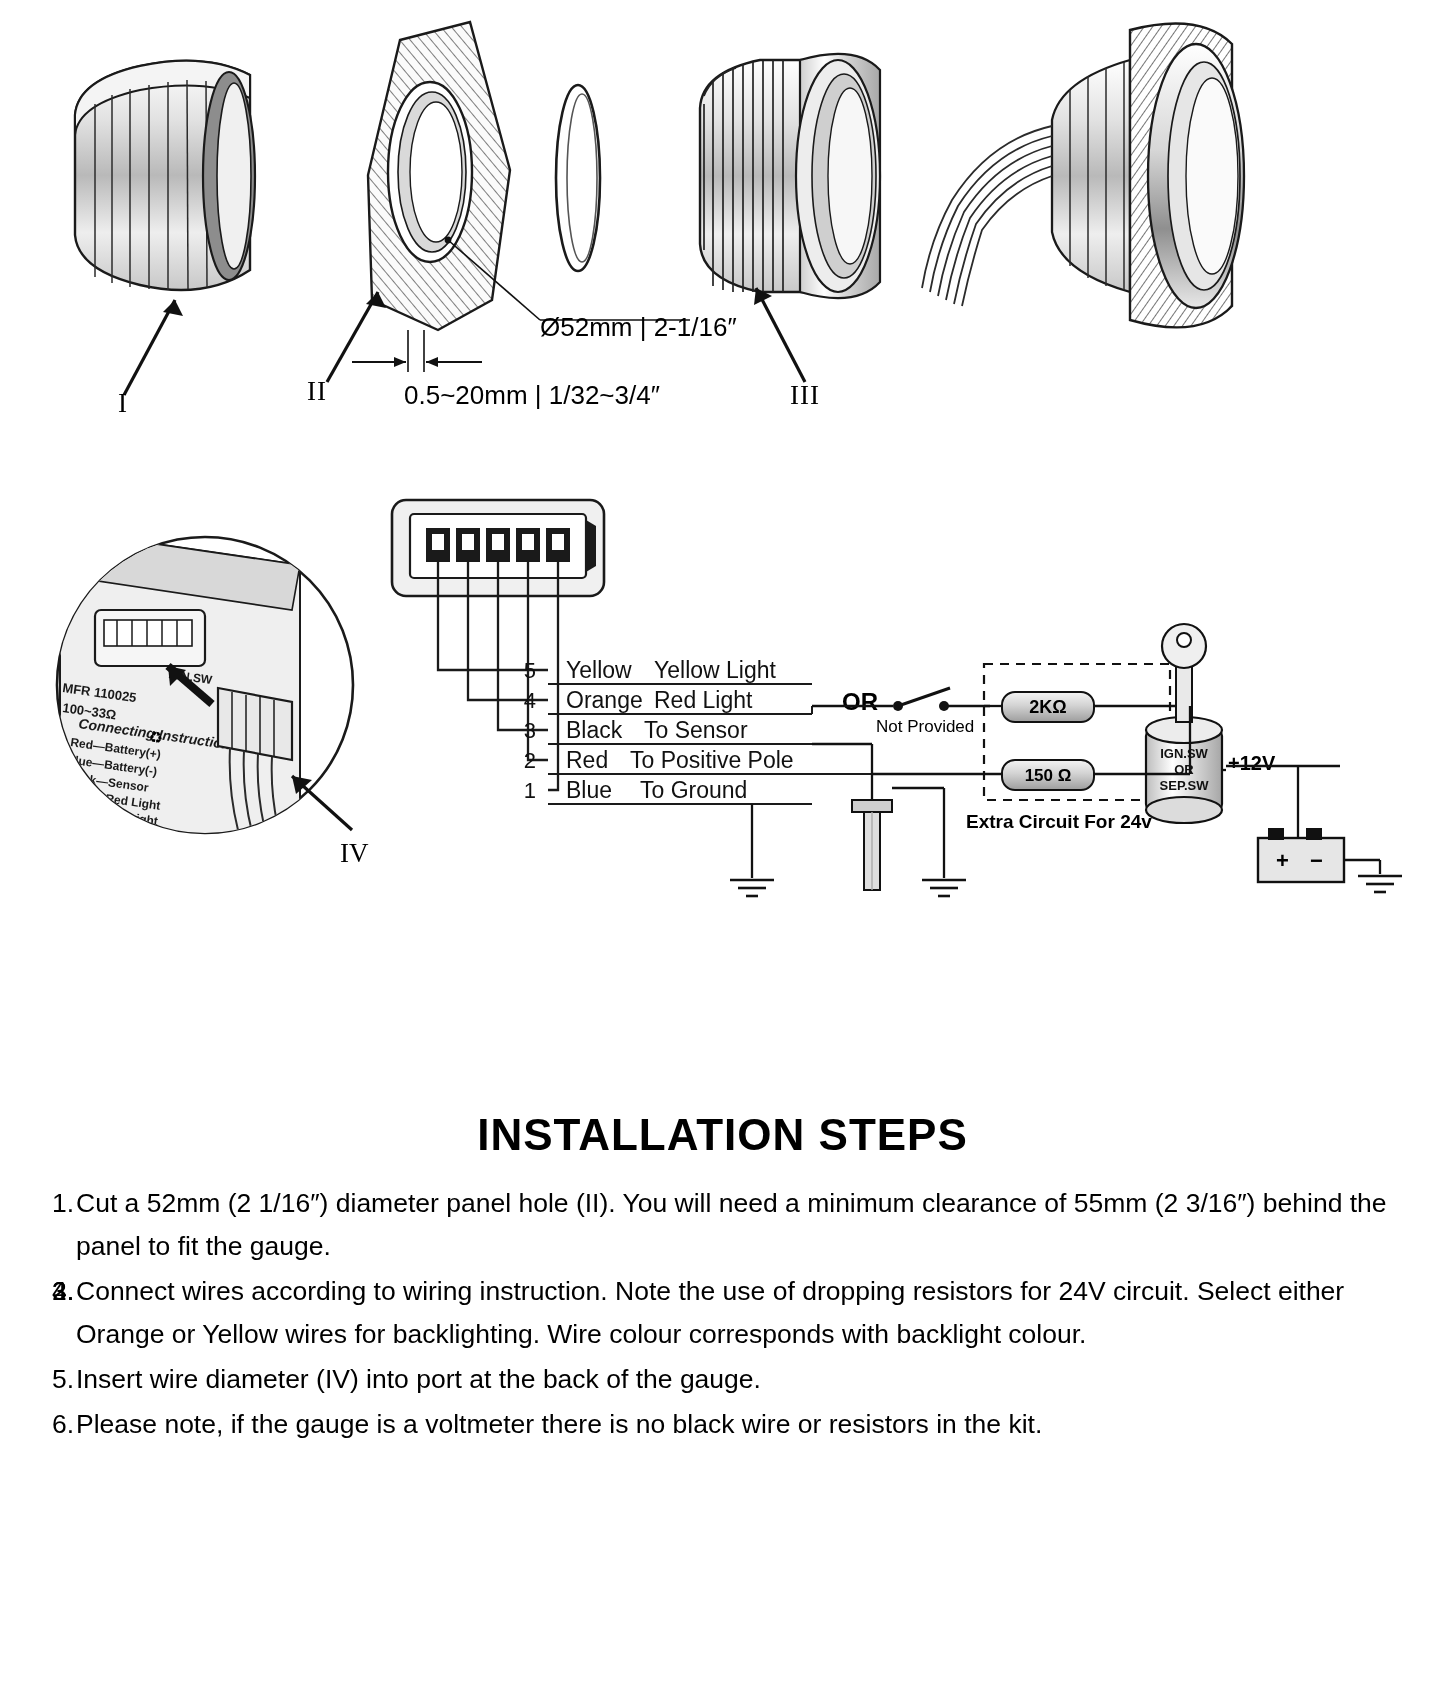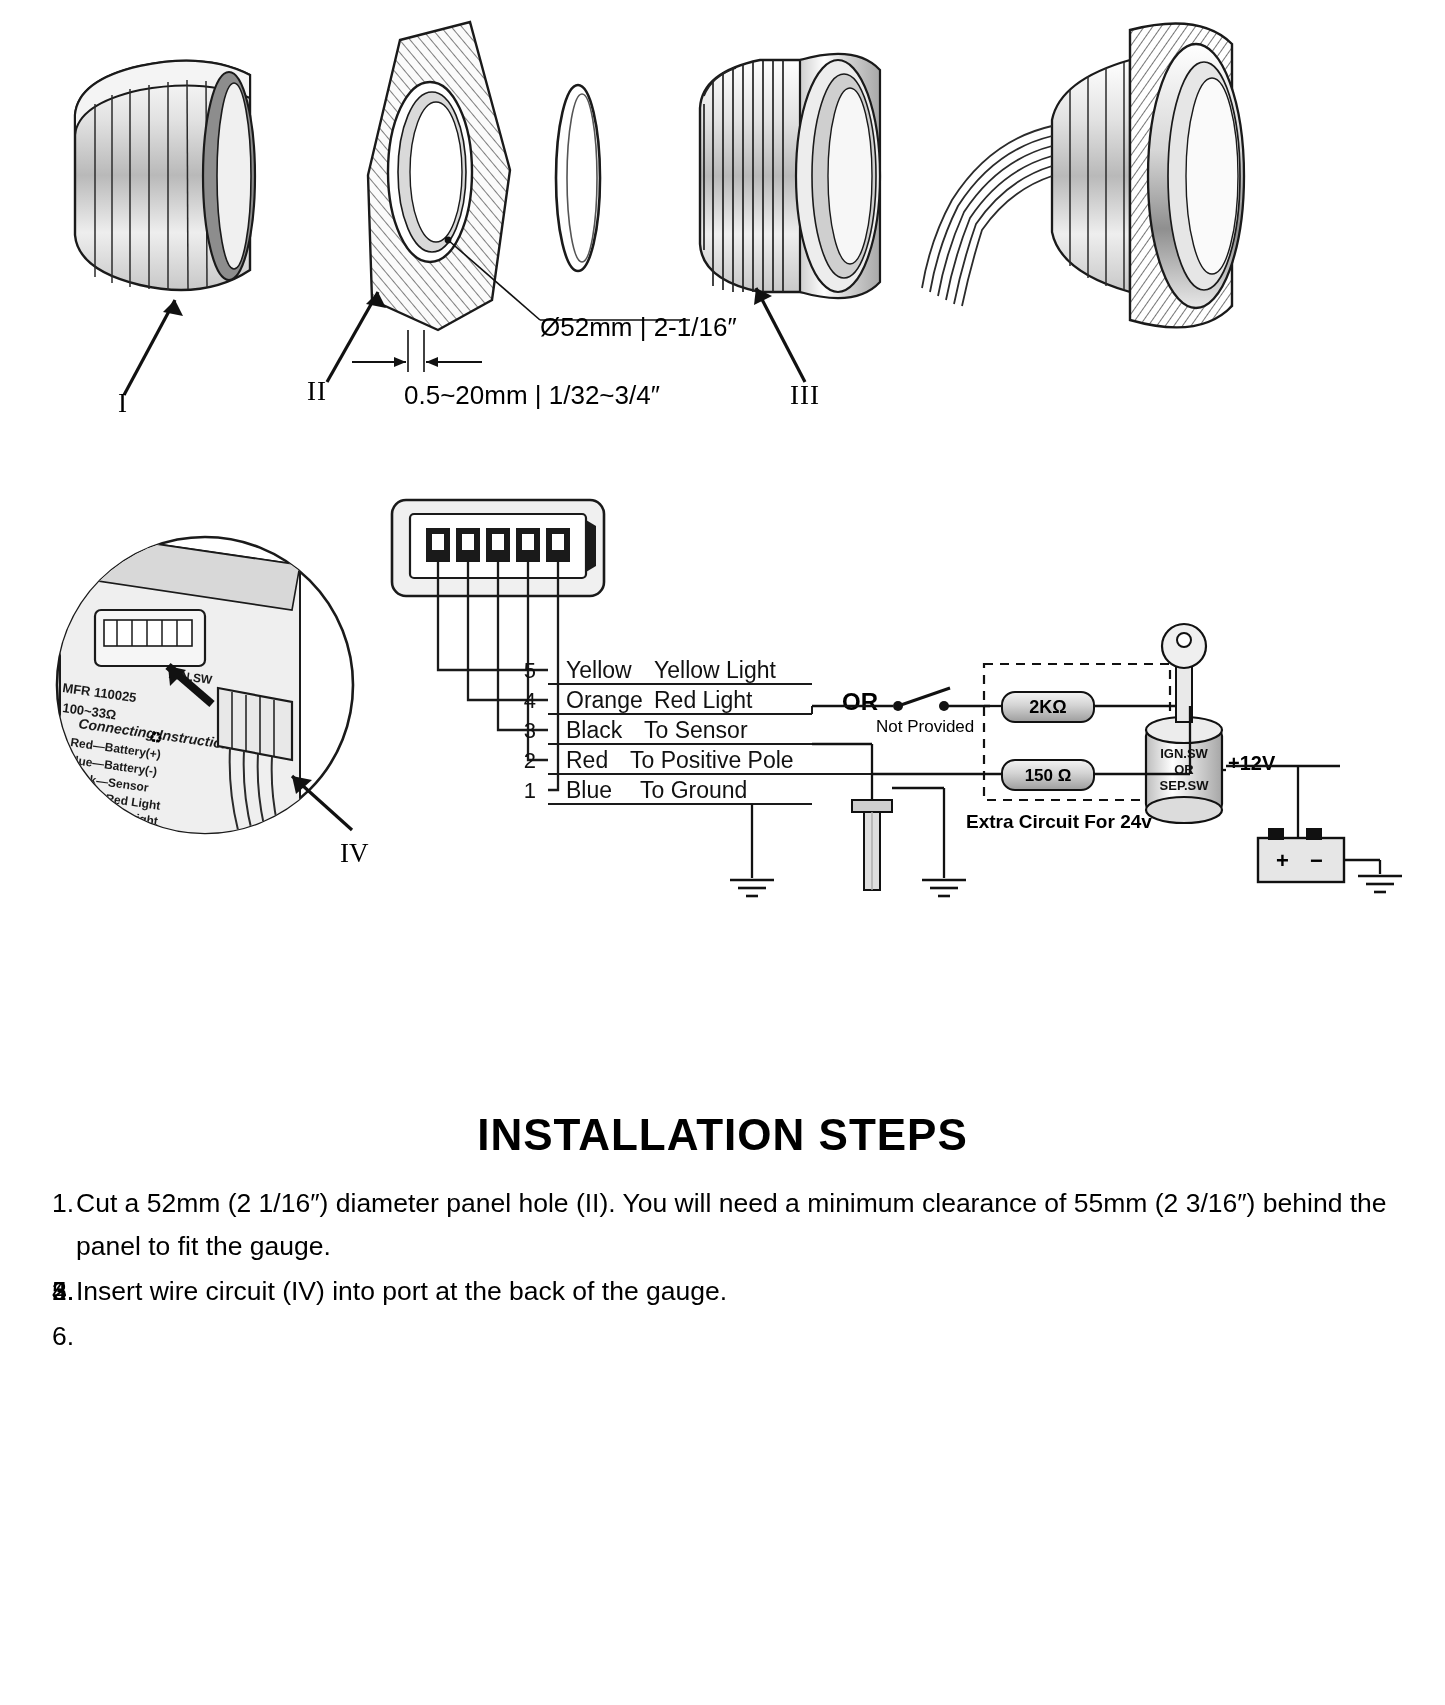--- a/index.html
+++ b/index.html
@@ -446,22 +446,24 @@
       <span>Cut a 52mm (2 1/16″) diameter panel hole (II). You will need a minimum clearance of 55mm (2 3/16″) behind the panel to fit the gauge.</span>
     </li>
     <li>
       <span class="num">2.</span>
     </li>
     <li>
       <span class="num">3.</span>
     </li>
     <li>
       <span class="num">4.</span>
+      <span>Connect wires according to wiring instruction. Note the use of dropping resistors for 24V circuit. Select either Orange or Yellow wires for backlighting. Wire colour corresponds with backlight colour.</span>
     </li>
     <li>
       <span class="num">5.</span>
-      <span>Insert wire circuit (IV) into port at the back of the gauge.</span>
+      <span>Insert wire diameter (IV) into port at the back of the gauge.</span>
     </li>
     <li>
       <span class="num">6.</span>
+      <span>Please note, if the gauge is a voltmeter there is no black wire or resistors in the kit.</span>
     </li>
   </ol>
 </div>
 
 </body></html>

